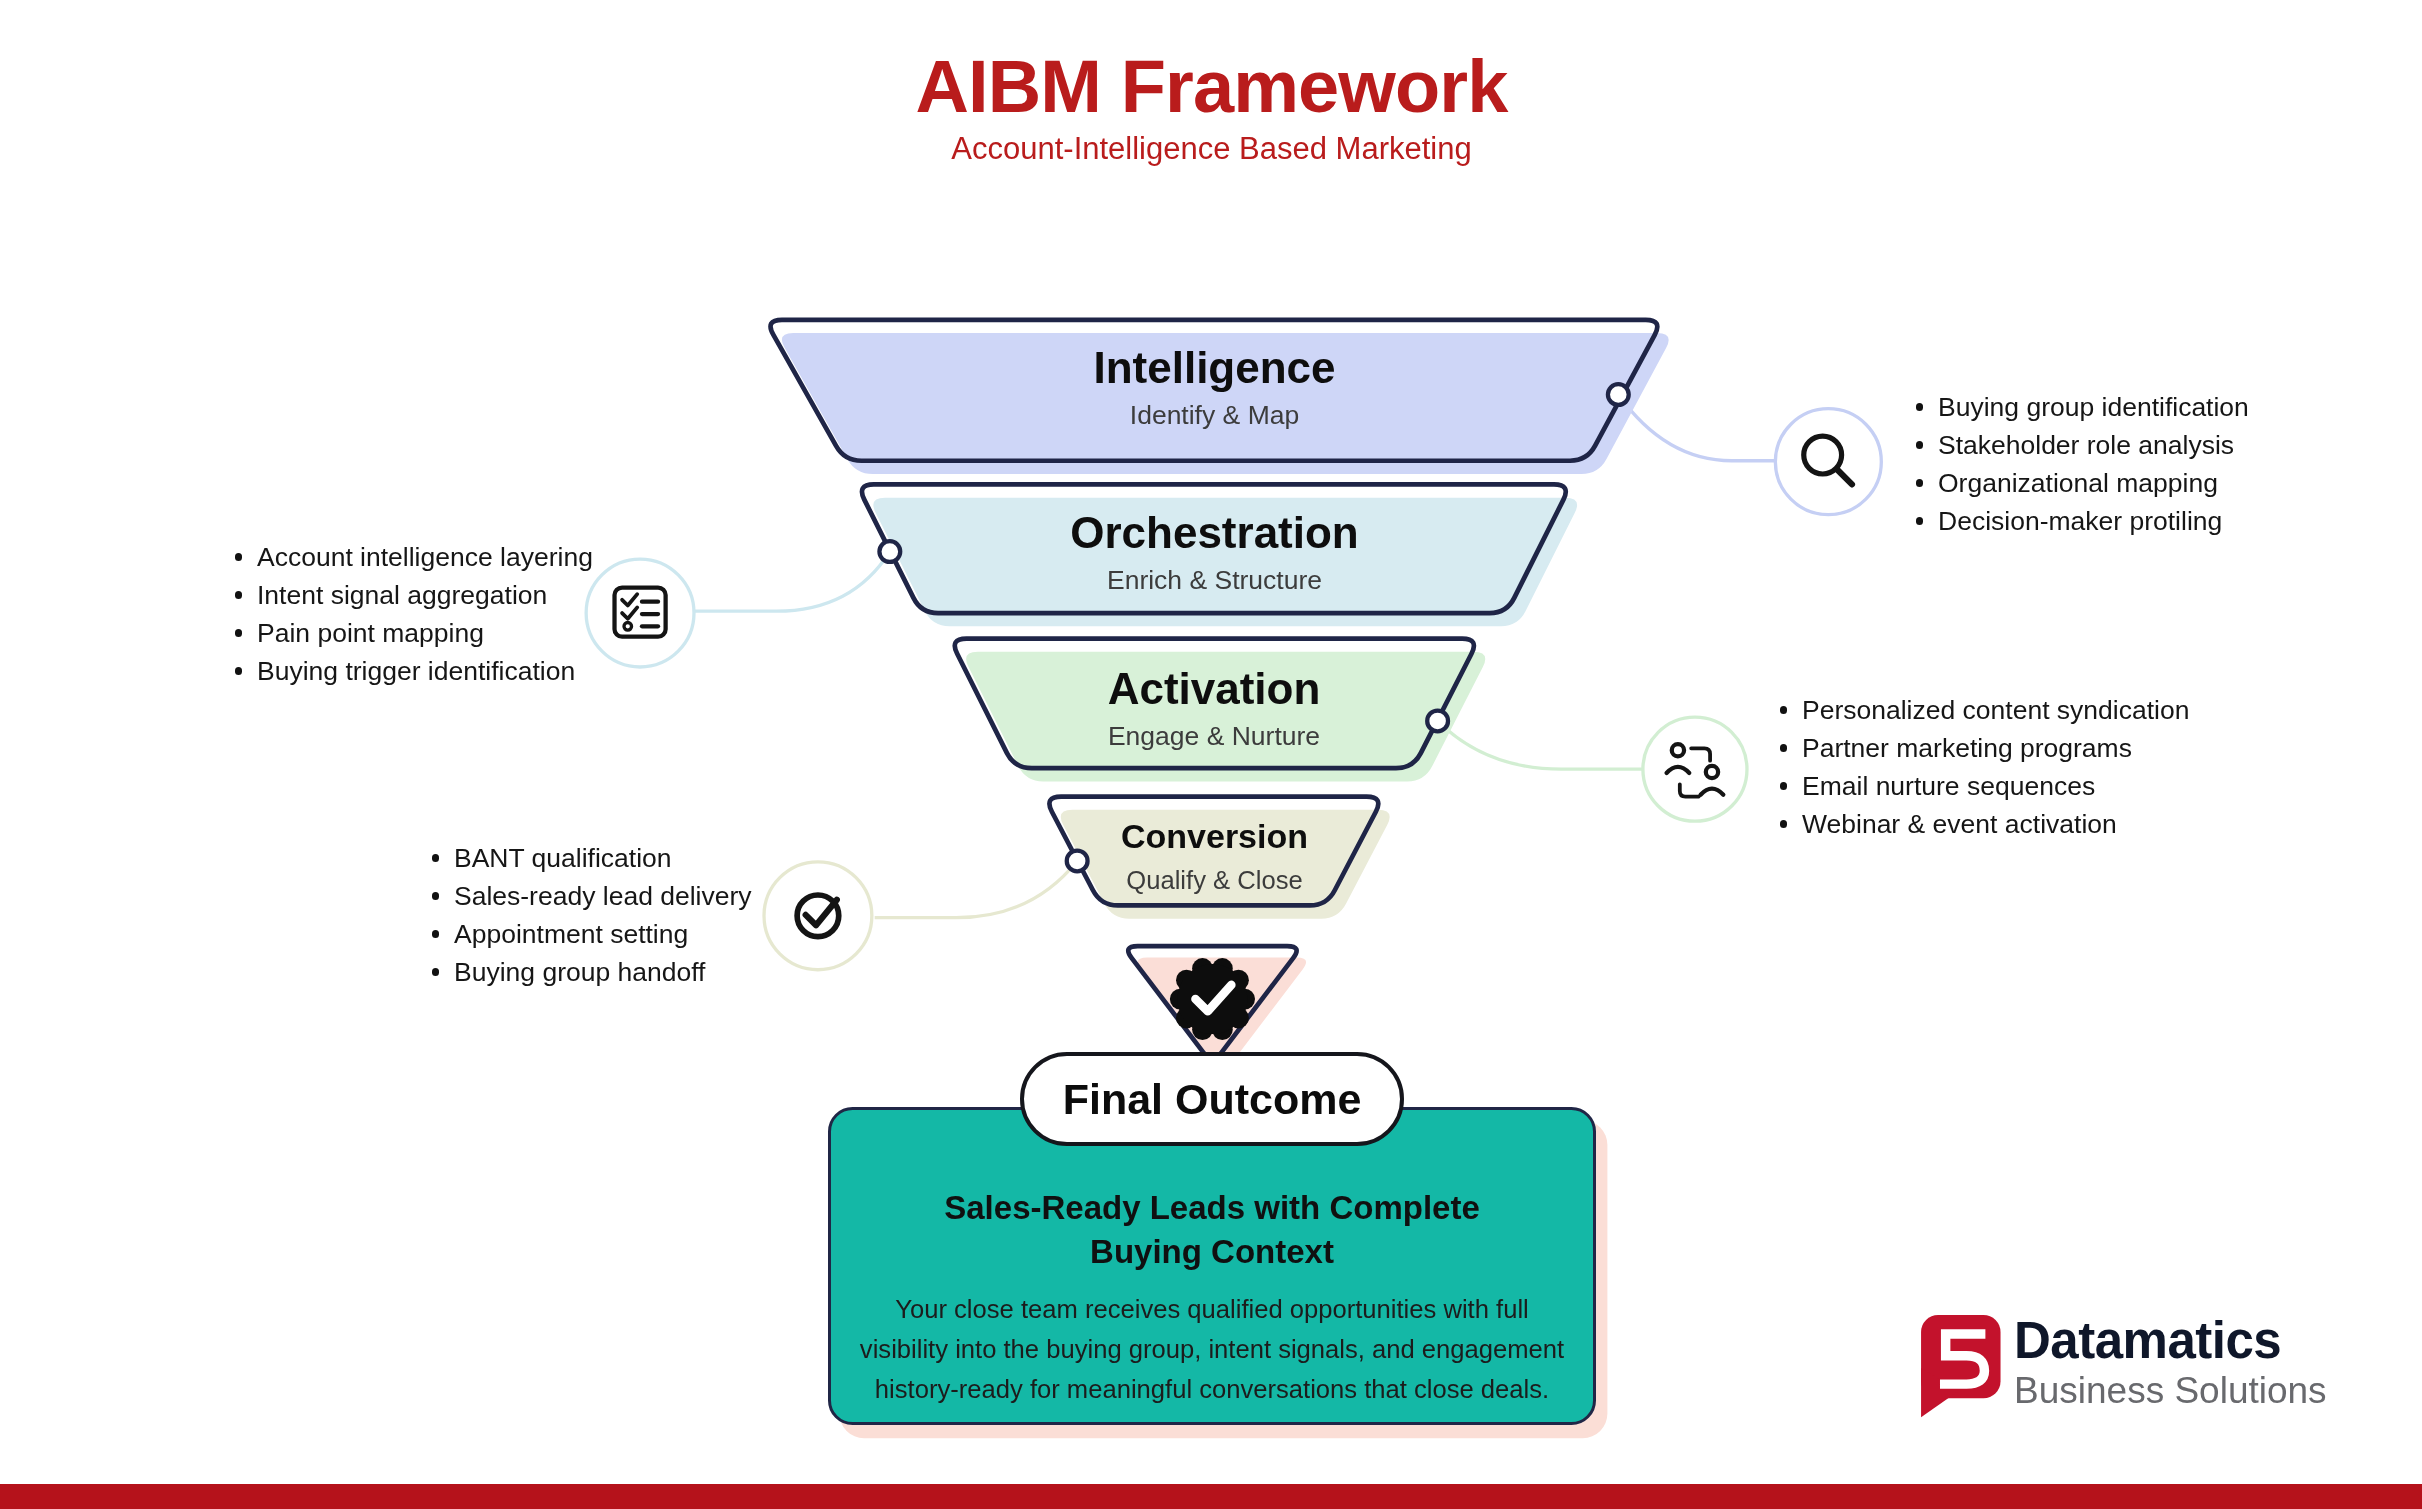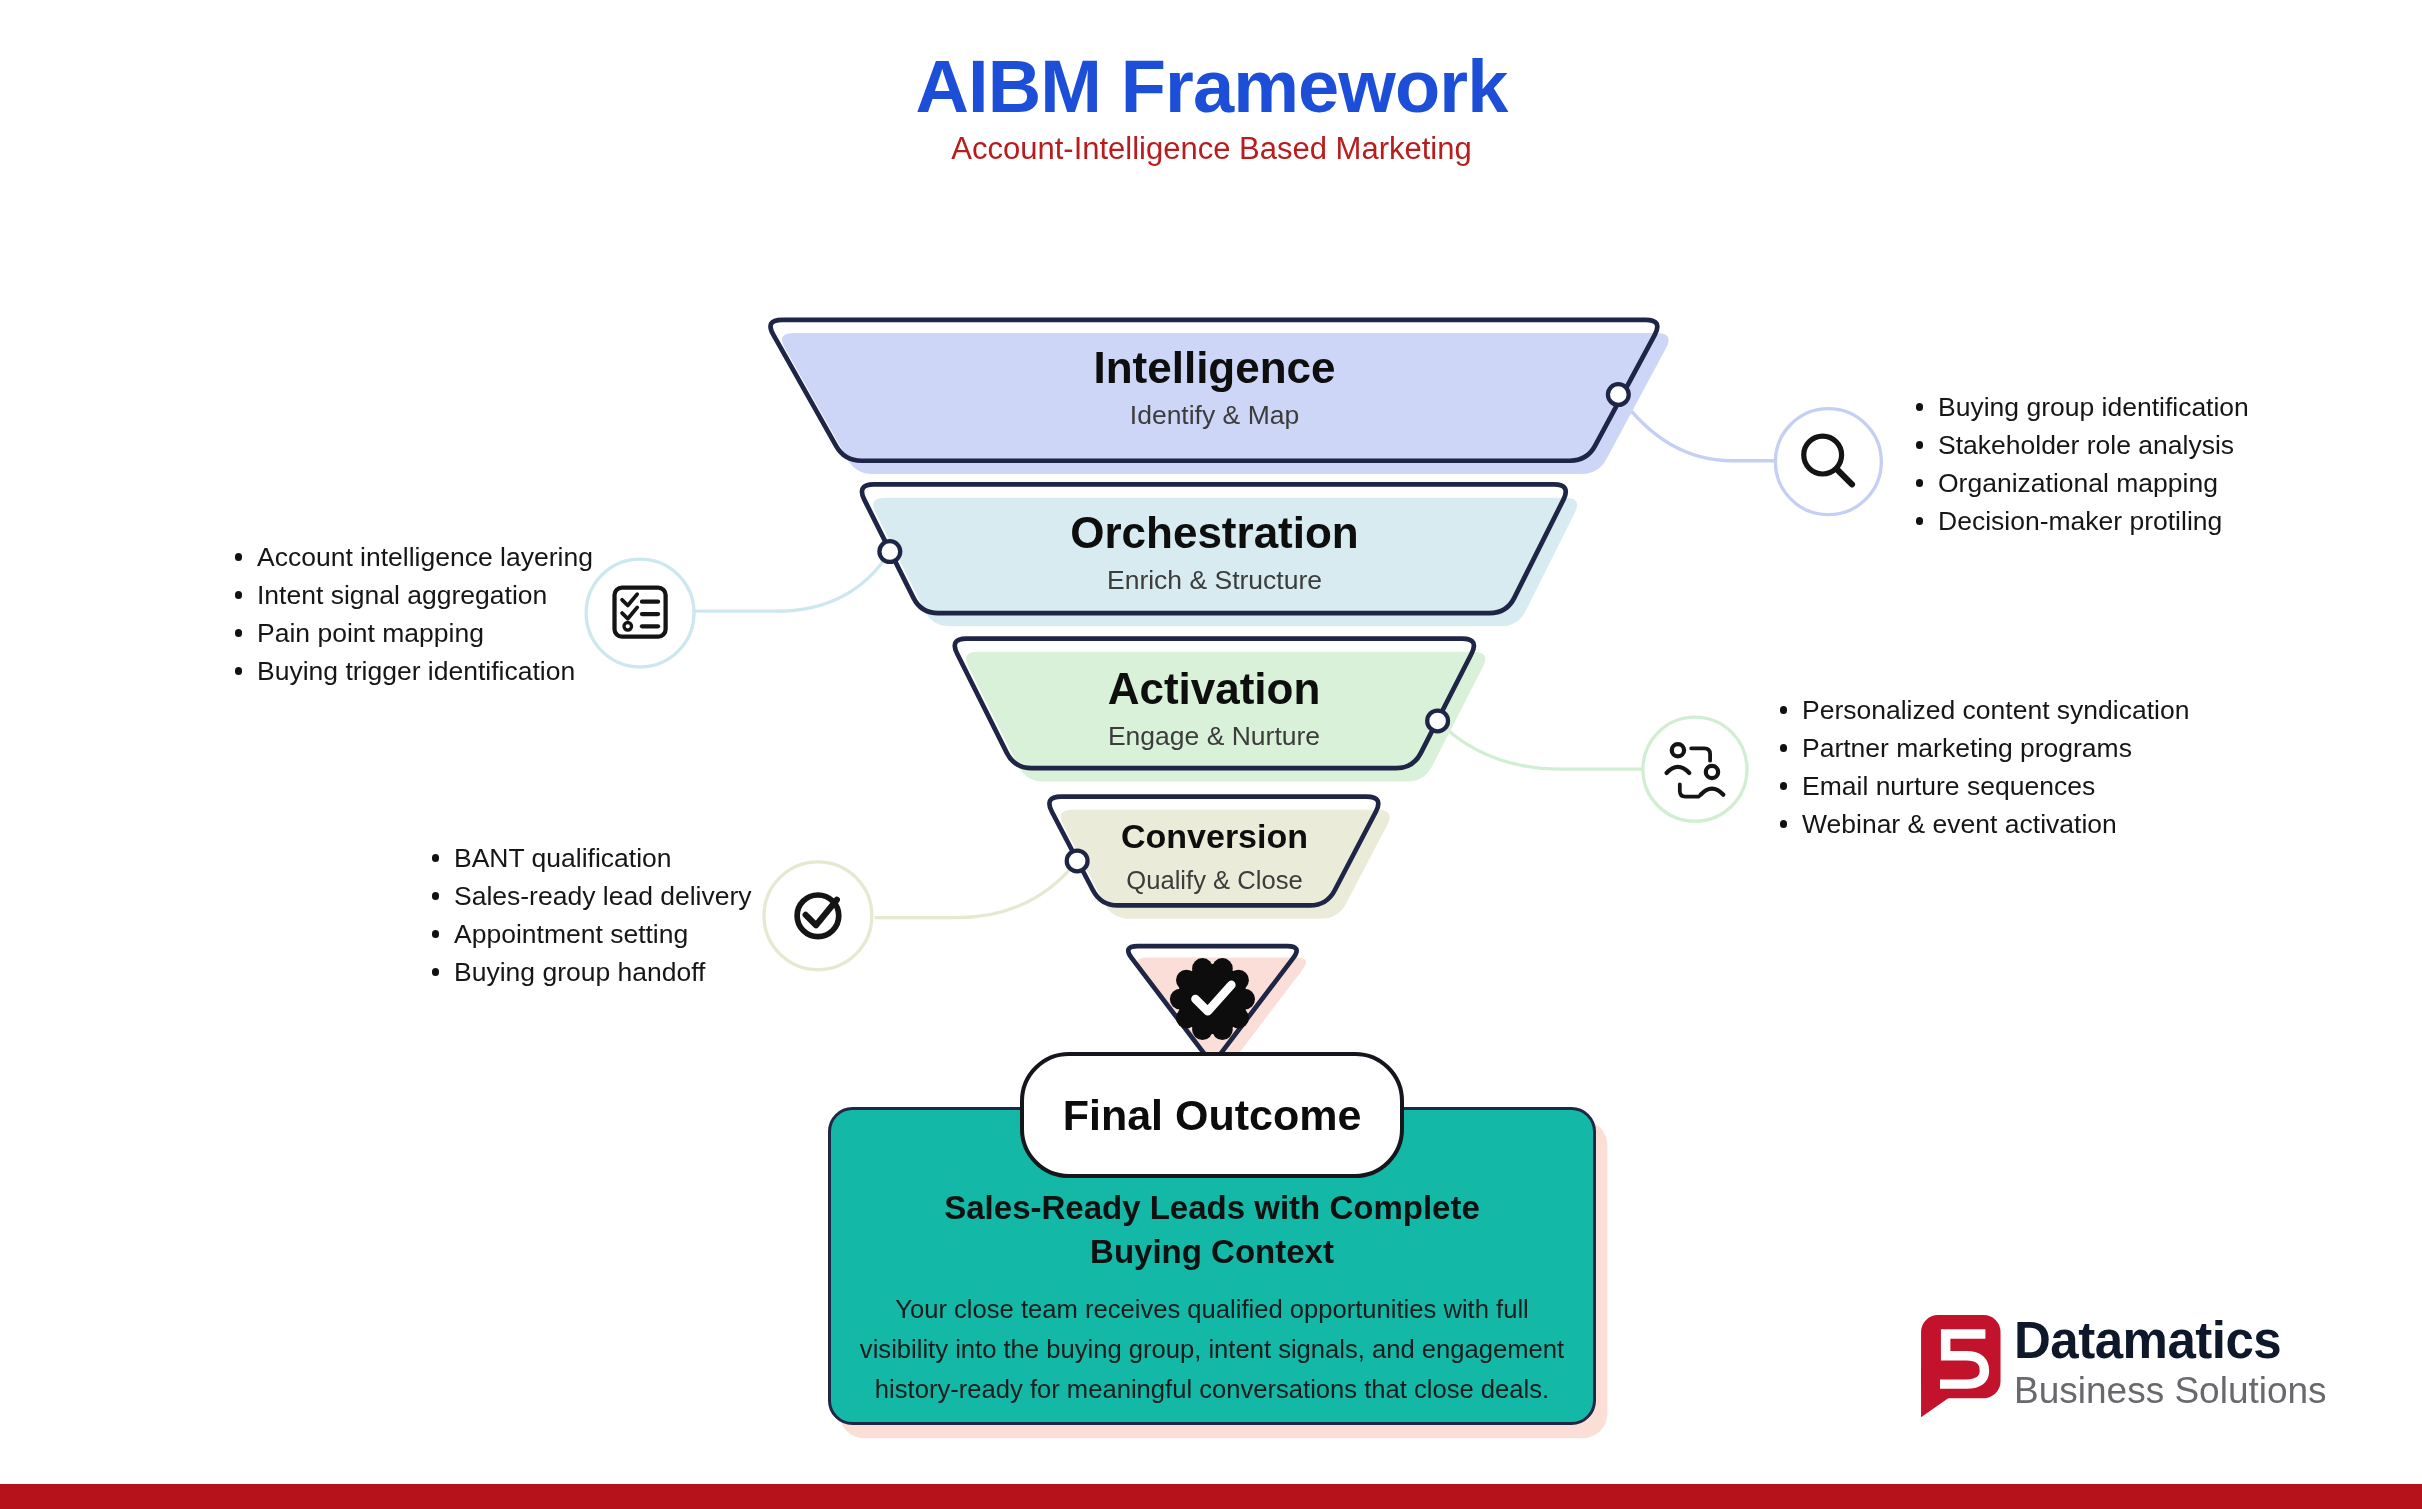--- a/index.html
+++ b/index.html
@@ -3,21 +3,21 @@
 <meta charset="utf-8">
 <style>
   * { margin:0; padding:0; box-sizing:border-box; }
   html,body { width:2423px; height:1509px; background:#ffffff; overflow:hidden;
               font-family:"Liberation Sans", sans-serif; }
   .stage { position:relative; width:2423px; height:1509px; background:#fff; }
 
   svg.overlay { position:absolute; left:0; top:0; z-index:2; }
 
   .page-title { position:absolute; top:44px; left:0; width:100%; text-align:center;
-    font-size:74px; font-weight:700; letter-spacing:-0.9px; color:#1d4ed8; z-index:4; }
+    font-size:74px; font-weight:700; letter-spacing:-0.9px; color:#b91c1c; z-index:4; }
   .page-subtitle { position:absolute; top:131px; left:0; width:100%; text-align:center;
     font-size:31px; font-weight:500; color:#b91c1c; z-index:4; }
 
   .lvl-text { position:absolute; text-align:center; z-index:4; }
   .lvl-title { font-size:44px; font-weight:700; color:#0e0e0e; line-height:49px; }
   .lvl-sub   { font-size:26.5px; font-weight:500; color:#3c3c3c; margin-top:7.6px; }
   .lvl-1 { left:836px;  top:343px; width:757px; }
   .lvl-2 { left:855px;  top:508px; width:719px; }
   .lvl-3 { left:949px; top:664px; width:530px; }
   .lvl-4 { left:1044px; top:812px; width:341px; }
@@ -27,21 +27,21 @@
   ul.notes { position:absolute; list-style:none; z-index:4; }
   ul.notes li { position:relative; padding-left:24px; font-size:26.5px; color:#161616;
     line-height:38px; white-space:nowrap; }
   ul.notes li::before { content:""; position:absolute; left:1.9px; top:15px;
     width:7.6px; height:7.6px; border-radius:50%; background:#111; }
   .notes-intelligence { left:1914px; top:388px; }
   .notes-orchestration { left:233px; top:538px; }
   .notes-activation { left:1778px; top:691px; }
   .notes-conversion { left:430px; top:839px; }
 
-  .final-pill { position:absolute; left:1020px; top:1052px; width:384px; height:126px;
+  .final-pill { position:absolute; left:1020px; top:1052px; width:384px; height:94px;
     background:#fff; border:4.7px solid #15161c; border-radius:49px; z-index:5;
     display:flex; align-items:center; justify-content:center;
     font-size:43px; font-weight:700; color:#0c0c0c; }
 
   .final-box { position:absolute; left:828px; top:1107px; width:768px; height:318px;
     background:#14b8a6; border:3.8px solid #202646; border-radius:24.6px;
     box-shadow:11.4px 13.2px 0 0 #fbded6; z-index:1; text-align:center; }
   .final-heading { margin-top:76px; font-size:33px; font-weight:700; color:#101010;
     line-height:44px; }
   .final-body { margin-top:15px; font-size:25.6px; color:#1c1c1c; line-height:40px; }

